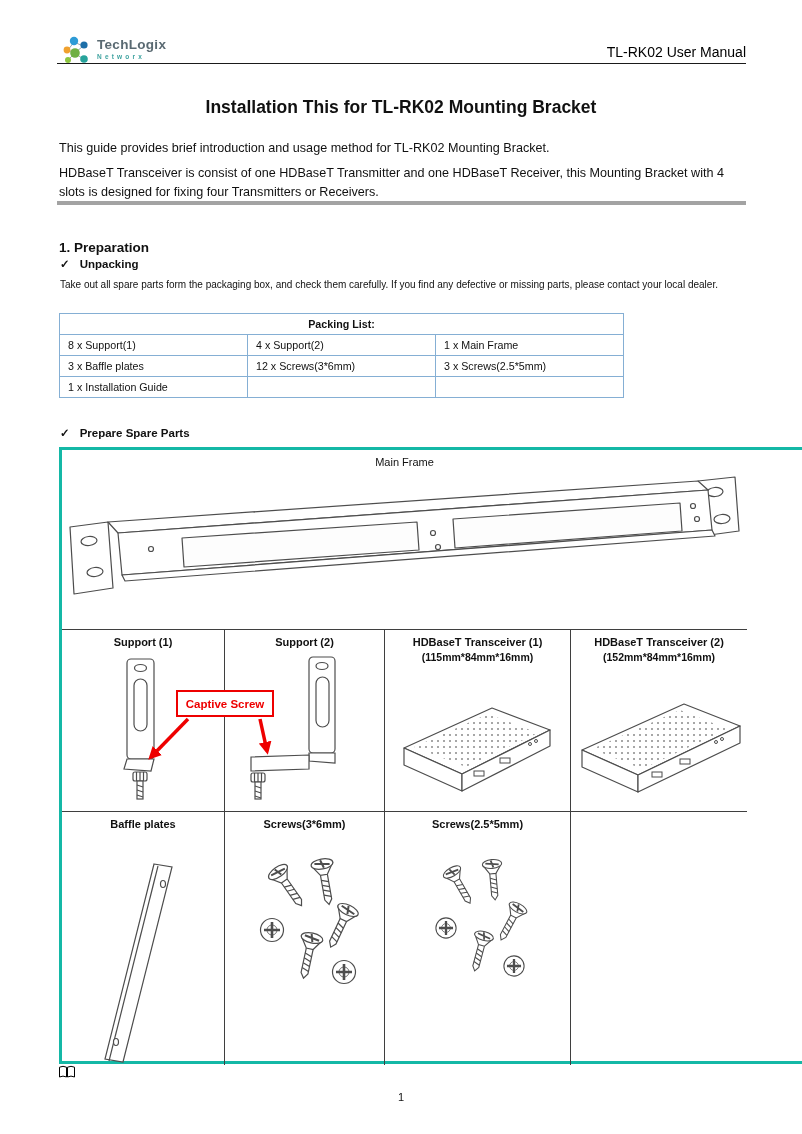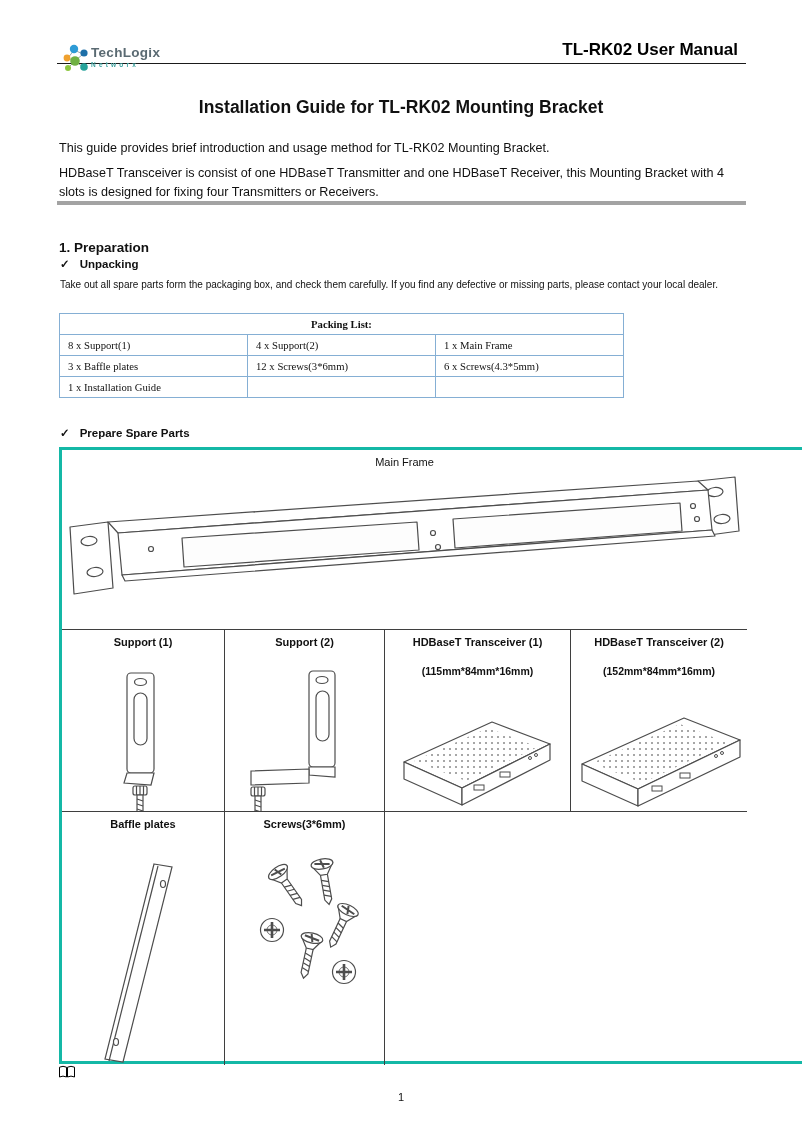--- a/index.html
+++ b/index.html
@@ -8,61 +8,61 @@
     width:802px; height:1134px; position:relative;
     font-family:"Liberation Sans", sans-serif; color:#111;
     overflow:hidden;
   }
 
   
   .header {
     position:absolute; left:57px; top:30px; width:689px; height:34px;
     border-bottom:1.5px solid #1a1a1a;
   }
-  .logo { position:absolute; left:2px; top:12px; display:flex; align-items:center; gap:0; }
+  .logo { position:absolute; left:2px; top:4px; display:flex; align-items:center; gap:6px; }
   .logo-text { display:flex; flex-direction:column; line-height:1; }
   .brand { font-size:13.5px; font-weight:bold; color:#5a6a72; letter-spacing:.3px; }
   .brand-sub { font-size:6.5px; font-weight:bold; letter-spacing:3.2px; color:#3fa3a0; margin-top:2px; }
-  .doc-title { position:absolute; right:8px; bottom:3px; font-size:17px; font-weight:bold; color:#000; }
+  .doc-title { position:absolute; right:0; bottom:3px; font-size:14px; font-weight:normal; color:#000; }
 
   
   .title { position:absolute; left:0; top:97px; width:802px; text-align:center;
            font-size:17.5px; font-weight:bold; }
   .intro-wrap { position:absolute; left:59px; top:139px; width:688px; font-size:12.6px; line-height:1.5; }
   .intro-wrap p + p { margin-top:6px; }
 
   .divider { position:absolute; left:57px; top:201px; width:689px; height:4px;
              background:#a3a3a3; }
 
   
   .prep-heading { position:absolute; left:59px; top:240px; font-size:13.5px; font-weight:bold; }
   .checkline { position:absolute; left:60px; font-size:11.5px; font-weight:bold; display:flex; gap:10px; align-items:baseline; }
   .checkline .check { font-weight:bold; font-size:11.5px; }
   .ck1 { top:257px; }
   .ck2 { top:426px; }
   .body-sm { position:absolute; left:60px; top:278px; width:688px; font-size:10px; line-height:1.45; }
 
   
   table.packing { position:absolute; left:59px; top:313px; width:565px;
-                  border-collapse:collapse; font-size:10.7px; table-layout:fixed;font-family:Liberation Serif, serif; }
+                  border-collapse:collapse; font-size:10.7px; table-layout:fixed; }
   table.packing th, table.packing td { border:1px solid #85AFD4; height:21px; padding:2px 8px; }
   table.packing th { text-align:center; font-weight:bold; }
   table.packing td { text-align:left;margin-top:15px; }
 
   
   .parts { position:absolute; left:59px; top:447px; width:768px; height:617px;
            border:3px solid #14b8a6; display:grid;
            grid-template-columns:163px 160px 186px 176px;
            grid-template-rows:180px 182px 253px; }
   .pt-main { grid-column:1 / 5; border-bottom:1px solid #3f3f3f; text-align:center; }
   .cell { border-right:1px solid #3f3f3f; border-bottom:1px solid #3f3f3f; text-align:center; overflow:hidden;font-weight:bold; }
   .cell.last-col { border-right:none; }
   .cell.row-c { border-bottom:none; }
   .pt-label { font-size:11px; padding-top:6px; }
-  .pt-sub { font-size:10.5px; margin-top:17px; }
+  .pt-sub { font-size:10.5px; margin-top:3px; }
   .fig { display:block; margin:0 auto; }
   .fig-mainframe { margin-top:7px; }
   .fig-support { margin-top:2px; }
   .fig-tx { margin-top:28px; }
   .fig-baffle { margin-top:28px; }
   .fig-screws { margin-top:4px; }
 
   
   .ann { position:absolute; left:0; top:180px; width:360px; height:182px; pointer-events:none; }
   .ann-arrows { position:absolute; left:0; top:0; }
@@ -118,21 +118,21 @@
         <circle cx="9" cy="26" r="3" fill="#8dc63f"></circle>
       </svg>
       <div class="logo-text">
         <div class="brand">TechLogix</div>
         <div class="brand-sub">Networx</div>
       </div>
     </div>
     <div class="doc-title">TL-RK02 User Manual</div>
   </header>
 
-  <h1 class="title">Installation Guide for TL-RK02 Mounting Bracket</h1>
+  <h1 class="title">Installation This for TL-RK02 Mounting Bracket</h1>
   <div class="intro-wrap">
     <p>This guide provides brief introduction and usage method for TL-RK02 Mounting Bracket.</p>
     <p>HDBaseT Transceiver is consist of one HDBaseT Transmitter and one HDBaseT Receiver, this Mounting Bracket with 4 slots is designed for fixing four Transmitters or Receivers.</p>
   </div>
   <div class="divider"></div>
 
   <h2 class="prep-heading">1. Preparation</h2>
 
   <div class="checkline ck1">
     <span class="check">✓</span>
@@ -146,21 +146,21 @@
       <th colspan="3">Packing List:</th>
     </tr>
     <tr>
       <td>8 x Support(1)</td>
       <td>4 x Support(2)</td>
       <td>1 x Main Frame</td>
     </tr>
     <tr>
       <td>3 x Baffle plates</td>
       <td>12 x Screws(3*6mm)</td>
-      <td>6 x Screws(4.3*5mm)</td>
+      <td>3 x Screws(2.5*5mm)</td>
     </tr>
     <tr>
       <td>1 x Installation Guide</td>
       <td></td>
       <td></td>
     </tr>
   </tbody>
     </table>
 
   <div class="checkline ck2">
@@ -302,23 +302,46 @@
       <svg class="fig fig-screws" width="158" height="210" viewBox="0 0 158 210">
         <use href="#scrA" transform="translate(52,38) rotate(-35)"></use>
         <use href="#scrA" transform="translate(96,30) rotate(-10)"></use>
         <use href="#scrA" transform="translate(122,76) rotate(25)"></use>
         <use href="#scrT" transform="translate(46,96)"></use>
         <use href="#scrA" transform="translate(86,104) rotate(12)"></use>
         <use href="#scrT" transform="translate(118,138)"></use>
       </svg>
     </div>
 
+    <div class="cell row-c">
+      <div class="pt-label">Screws(2.5*5mm)</div>
+      <svg class="fig fig-screws" width="184" height="210" viewBox="0 0 184 210">
+        <use href="#scrA" transform="translate(66,38) rotate(-30) scale(0.88)"></use>
+        <use href="#scrA" transform="translate(106,30) rotate(-5) scale(0.88)"></use>
+        <use href="#scrA" transform="translate(132,74) rotate(28) scale(0.88)"></use>
+        <use href="#scrT" transform="translate(60,94) scale(0.88)"></use>
+        <use href="#scrA" transform="translate(98,102) rotate(15) scale(0.88)"></use>
+        <use href="#scrT" transform="translate(128,132) scale(0.88)"></use>
+      </svg>
+    </div>
 
     <div class="cell row-c last-col"></div>
 
+    <div class="ann">
+      <svg class="ann-arrows" width="360" height="182" viewBox="0 0 360 182">
+        <defs>
+          <marker id="redarrow" viewBox="0 0 10 10" refX="7" refY="5" markerWidth="13" markerHeight="13" orient="auto" markerUnits="userSpaceOnUse">
+            <path d="M0,0 L10,5 L0,10 Z" fill="#ee0000"></path>
+          </marker>
+        </defs>
+        <line x1="126" y1="89" x2="89" y2="127" stroke="#ee0000" stroke-width="3.5" marker-end="url(#redarrow)"></line>
+        <line x1="198" y1="89" x2="205" y2="121" stroke="#ee0000" stroke-width="3.5" marker-end="url(#redarrow)"></line>
+      </svg>
+      <div class="ann-box">Captive Screw</div>
+    </div>
 
   </div>
 
   <svg class="book-icon" width="18" height="14" viewBox="0 0 18 14">
     <path d="M1.5,2.2 Q5,0.4 8.5,2.2 L8.5,12 Q5,10.2 1.5,12 Z" fill="#ffffff" stroke="#000" stroke-width="1"></path>
     <path d="M16.5,2.2 Q13,0.4 9.5,2.2 L9.5,12 Q13,10.2 16.5,12 Z" fill="#ffffff" stroke="#000" stroke-width="1"></path>
   </svg>
   <div class="page-number">1</div>
 
 </div>

